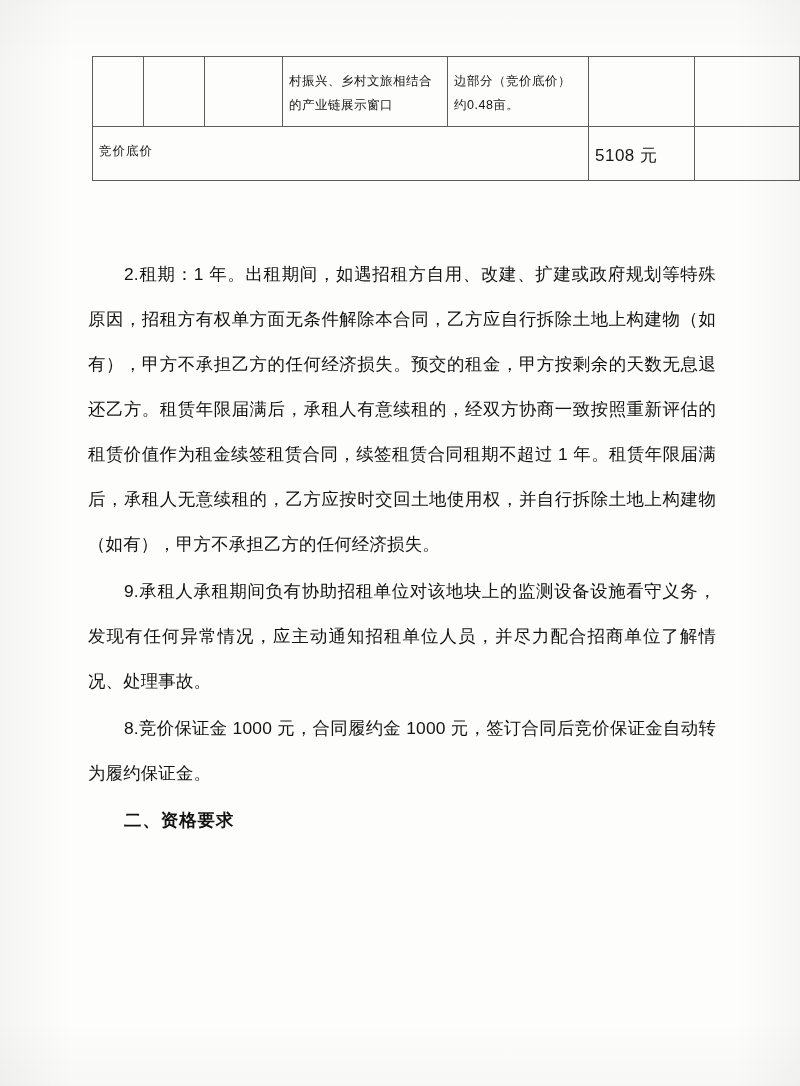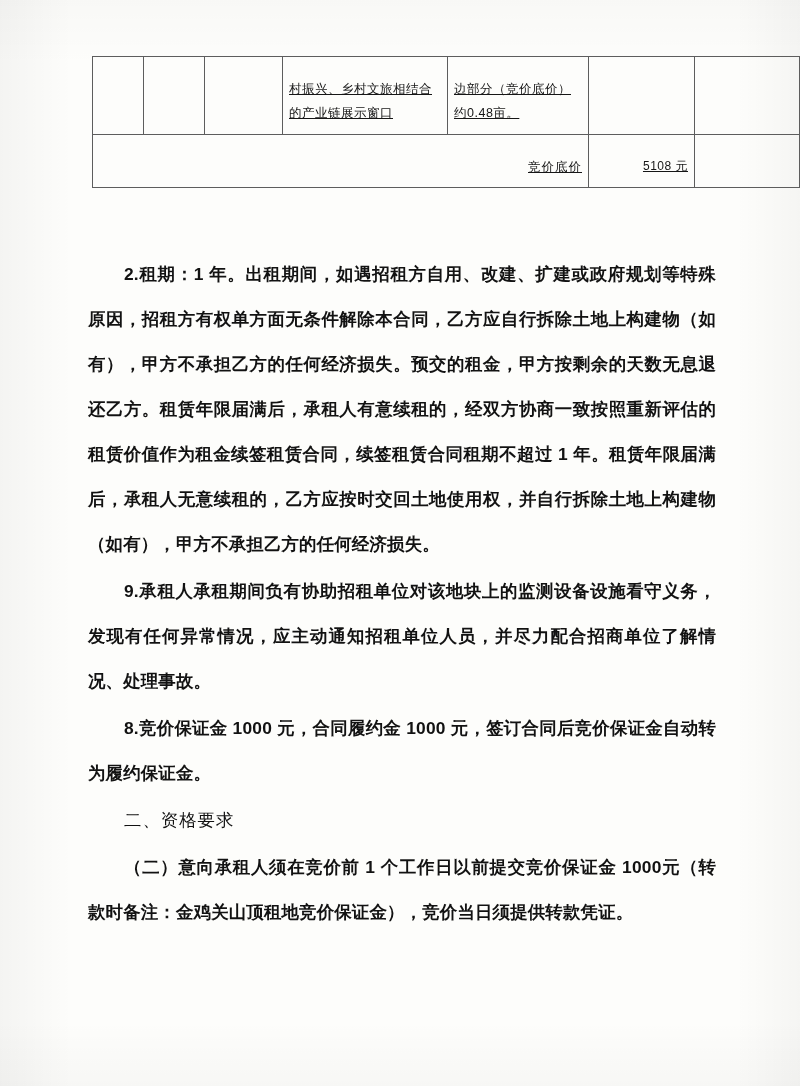--- a/index.html
+++ b/index.html
@@ -39,74 +39,73 @@
     width: 616px;
   }
   table.doc-table {
     border-collapse: collapse;
     width: 100%;
     table-layout: fixed;
   }
   table.doc-table td {
     border: 1px solid #5d5d5d;
     vertical-align: top;
-    padding: 20px 6px 8px 6px;
+    padding: 12px 6px 8px 6px;
     font-family: "Liberation Sans", sans-serif;
     font-size: 12.5px;
     line-height: 1.95;
     letter-spacing: 0.5px;
     color: #161616;
-    text-decoration: underline;
   }
   td.c1 { width: 38px; }
   td.c2 { width: 48px; }
   td.c3 { width: 65px; }
   td.c4 { width: 152px; }
   td.c5 { width: 128px; }
   td.c6 { width: 93px; }
   td.c7 { width: 92px; }
   .row-total td {
-    text-align: right;
+    text-align: left;
     vertical-align: middle;
     padding: 6px 4px;
     line-height: 1.5;
   }
   .row-total .label {
     font-size: 12.5px;
     letter-spacing: 1px;
   }
   .row-total .price {
-    font-size: 12px;
+    font-size: 17px;
     letter-spacing: 0.5px;
   }
 
   
   .body {
     position: absolute;
     left: 88px;
     top: 252px;
     width: 628px;
   }
   p.para {
     margin: 0 0 2px 0;
     font-family: "Liberation Sans", sans-serif;
     font-size: 17.4px;
     line-height: 45px;
     letter-spacing: 0.2px;
     text-align: justify;
     text-justify: inter-ideograph;
     color: #121212;
-    font-weight: 700;
+    font-weight: 400;
   }
   p.indent {
     text-indent: 36px;
   }
   p.heading {
     text-indent: 36px;
-    font-weight: 400;
+    font-weight: 700;
     letter-spacing: 1px;
   }
 </style>
 </head>
 <body>
 
 <div class="page">
 
   <div class="table-wrap">
     <table class="doc-table">
@@ -127,16 +126,15 @@
       </tr>
     </tbody>
       </table>
   </div>
 
   <div class="body">
     <p class="para indent">2.租期：1 年。出租期间，如遇招租方自用、改建、扩建或政府规划等特殊原因，招租方有权单方面无条件解除本合同，乙方应自行拆除土地上构建物（如有），甲方不承担乙方的任何经济损失。预交的租金，甲方按剩余的天数无息退还乙方。租赁年限届满后，承租人有意续租的，经双方协商一致按照重新评估的租赁价值作为租金续签租赁合同，续签租赁合同租期不超过 1 年。租赁年限届满后，承租人无意续租的，乙方应按时交回土地使用权，并自行拆除土地上构建物（如有），甲方不承担乙方的任何经济损失。</p>
     <p class="para indent">9.承租人承租期间负有协助招租单位对该地块上的监测设备设施看守义务，发现有任何异常情况，应主动通知招租单位人员，并尽力配合招商单位了解情况、处理事故。</p>
     <p class="para indent">8.竞价保证金 1000 元，合同履约金 1000 元，签订合同后竞价保证金自动转为履约保证金。</p>
     <p class="para heading">二、资格要求</p>
-    <p class="para indent">（二）意向承租人须在竞价前 1 个工作日以前提交竞价保证金 1000元（转款时备注：金鸡关山顶租地竞价保证金），竞价当日须提供转款凭证。</p>
   </div>
 
 </div>
 
 </body></html>

